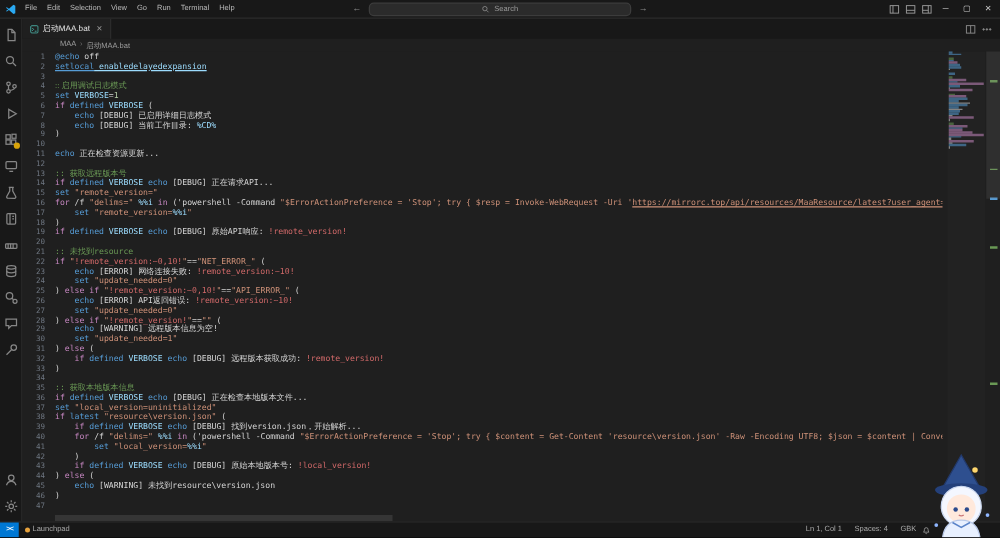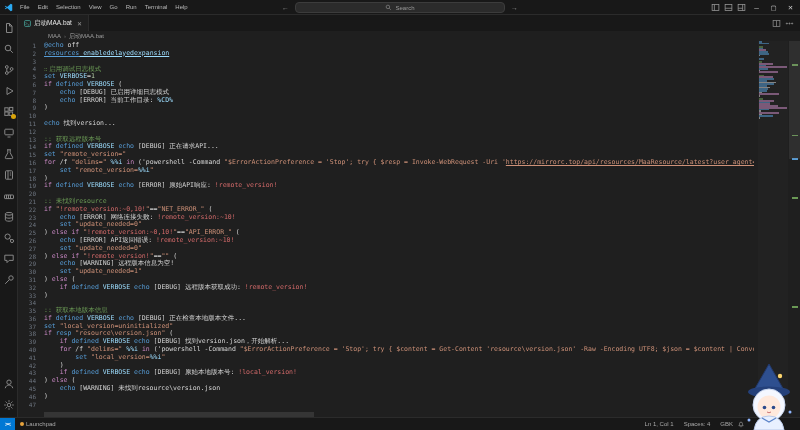--- a/index.html
+++ b/index.html
@@ -259,21 +259,21 @@
         </div>
 
       <div class="code-area">
         <div class="lines" id="code-lines">
             <div class="ln-row">
               <span class="ln-num">1</span>
               <span class="ln-code"><span style="color: rgb(86, 156, 214); margin-top: 36px;">@echo</span><span style="color: rgb(212, 212, 212);"> off</span></span>
             </div>
             <div class="ln-row">
               <span class="ln-num">2</span>
-              <span class="ln-code"><span style="color: rgb(86, 156, 214); text-decoration: underline;">resources</span><span style="color: rgb(156, 220, 254); text-decoration: underline;"> enabledelayedexpansion</span></span>
+              <span class="ln-code"><span style="color: rgb(86, 156, 214); text-decoration: underline;">setlocal</span><span style="color: rgb(156, 220, 254); text-decoration: underline;"> enabledelayedexpansion</span></span>
             </div>
             <div class="ln-row">
               <span class="ln-num">3</span>
               <span class="ln-code"></span>
             </div>
             <div class="ln-row">
               <span class="ln-num">4</span>
               <span class="ln-code"><span style="color: rgb(106, 153, 85); font-family: Liberation Serif, serif;">:: 启用调试日志模式</span></span>
             </div>
             <div class="ln-row">
@@ -283,33 +283,33 @@
             <div class="ln-row">
               <span class="ln-num">6</span>
               <span class="ln-code"><span style="color: rgb(197, 134, 192);">if</span><span style="color: rgb(86, 156, 214);"> defined</span><span style="color: rgb(156, 220, 254);"> VERBOSE</span><span style="color: rgb(212, 212, 212);"> (</span></span>
             </div>
             <div class="ln-row">
               <span class="ln-num">7</span>
               <span class="ln-code"><span style="color: rgb(212, 212, 212);">    </span><span style="color: rgb(86, 156, 214);">echo</span><span style="color: rgb(212, 212, 212);"> [DEBUG] 已启用详细日志模式</span></span>
             </div>
             <div class="ln-row">
               <span class="ln-num">8</span>
-              <span class="ln-code"><span style="color: rgb(212, 212, 212);">    </span><span style="color: rgb(86, 156, 214);">echo</span><span style="color: rgb(212, 212, 212);"> [ERROR] 当前工作目录: </span><span style="color: rgb(156, 220, 254);">%CD%</span></span>
+              <span class="ln-code"><span style="color: rgb(212, 212, 212);">    </span><span style="color: rgb(86, 156, 214);">echo</span><span style="color: rgb(212, 212, 212);"> [DEBUG] 当前工作目录: </span><span style="color: rgb(156, 220, 254);">%CD%</span></span>
             </div>
             <div class="ln-row">
               <span class="ln-num">9</span>
               <span class="ln-code"><span style="color: rgb(212, 212, 212);">)</span></span>
             </div>
             <div class="ln-row">
               <span class="ln-num">10</span>
               <span class="ln-code"></span>
             </div>
             <div class="ln-row">
               <span class="ln-num">11</span>
-              <span class="ln-code"><span style="color: rgb(86, 156, 214);">echo</span><span style="color: rgb(212, 212, 212);"> 找到version...</span></span>
+              <span class="ln-code"><span style="color: rgb(86, 156, 214);">echo</span><span style="color: rgb(212, 212, 212);"> 正在检查资源更新...</span></span>
             </div>
             <div class="ln-row">
               <span class="ln-num">12</span>
               <span class="ln-code"></span>
             </div>
             <div class="ln-row">
               <span class="ln-num">13</span>
               <span class="ln-code"><span style="color: rgb(106, 153, 85);">:: 获取远程版本号</span></span>
             </div>
             <div class="ln-row">
@@ -327,21 +327,21 @@
             <div class="ln-row">
               <span class="ln-num">17</span>
               <span class="ln-code"><span style="color: rgb(212, 212, 212);">    </span><span style="color: rgb(86, 156, 214);">set</span><span style="color: rgb(206, 145, 120);"> "remote_version=</span><span style="color: rgb(156, 220, 254);">%%i</span><span style="color: rgb(206, 145, 120);">"</span></span>
             </div>
             <div class="ln-row">
               <span class="ln-num">18</span>
               <span class="ln-code"><span style="color: rgb(212, 212, 212);">)</span></span>
             </div>
             <div class="ln-row">
               <span class="ln-num">19</span>
-              <span class="ln-code"><span style="color: rgb(197, 134, 192);">if</span><span style="color: rgb(86, 156, 214);"> defined</span><span style="color: rgb(156, 220, 254);"> VERBOSE </span><span style="color: rgb(86, 156, 214);">echo</span><span style="color: rgb(212, 212, 212);"> [ERROR] 原始API响应: </span><span style="color: rgb(209, 105, 105);">!remote_version!</span></span>
+              <span class="ln-code"><span style="color: rgb(197, 134, 192);">if</span><span style="color: rgb(86, 156, 214);"> defined</span><span style="color: rgb(156, 220, 254);"> VERBOSE </span><span style="color: rgb(86, 156, 214);">echo</span><span style="color: rgb(212, 212, 212);"> [DEBUG] 原始API响应: </span><span style="color: rgb(209, 105, 105);">!remote_version!</span></span>
             </div>
             <div class="ln-row">
               <span class="ln-num">20</span>
               <span class="ln-code"></span>
             </div>
             <div class="ln-row">
               <span class="ln-num">21</span>
               <span class="ln-code"><span style="color: rgb(106, 153, 85);">:: 未找到resource</span></span>
             </div>
             <div class="ln-row">
@@ -403,21 +403,21 @@
             <div class="ln-row">
               <span class="ln-num">36</span>
               <span class="ln-code"><span style="color: rgb(197, 134, 192);">if</span><span style="color: rgb(86, 156, 214);"> defined</span><span style="color: rgb(156, 220, 254);"> VERBOSE </span><span style="color: rgb(86, 156, 214);">echo</span><span style="color: rgb(212, 212, 212);"> [DEBUG] 正在检查本地版本文件...</span></span>
             </div>
             <div class="ln-row">
               <span class="ln-num">37</span>
               <span class="ln-code"><span style="color: rgb(86, 156, 214);">set</span><span style="color: rgb(206, 145, 120);"> "local_version=uninitialized"</span></span>
             </div>
             <div class="ln-row">
               <span class="ln-num">38</span>
-              <span class="ln-code"><span style="color: rgb(197, 134, 192);">if</span><span style="color: rgb(86, 156, 214);"> resp</span><span style="color: rgb(206, 145, 120);"> "resource\version.json"</span><span style="color: rgb(212, 212, 212);"> (</span></span>
+              <span class="ln-code"><span style="color: rgb(197, 134, 192);">if</span><span style="color: rgb(86, 156, 214);"> latest</span><span style="color: rgb(206, 145, 120);"> "resource\version.json"</span><span style="color: rgb(212, 212, 212);"> (</span></span>
             </div>
             <div class="ln-row">
               <span class="ln-num">39</span>
               <span class="ln-code"><span style="color: rgb(212, 212, 212);">    </span><span style="color: rgb(197, 134, 192);">if</span><span style="color: rgb(86, 156, 214);"> defined</span><span style="color: rgb(156, 220, 254);"> VERBOSE </span><span style="color: rgb(86, 156, 214);">echo</span><span style="color: rgb(212, 212, 212);"> [DEBUG] 找到version.json，开始解析...</span></span>
             </div>
             <div class="ln-row">
               <span class="ln-num">40</span>
               <span class="ln-code"><span style="color: rgb(212, 212, 212);">    </span><span style="color: rgb(197, 134, 192);">for</span><span style="color: rgb(212, 212, 212);"> /f </span><span style="color: rgb(206, 145, 120);">"delims="</span><span style="color: rgb(212, 212, 212);"> </span><span style="color: rgb(156, 220, 254);">%%i</span><span style="color: rgb(197, 134, 192);"> in</span><span style="color: rgb(212, 212, 212);"> ('powershell -Command </span><span style="color: rgb(206, 145, 120);">"$ErrorActionPreference = 'Stop'; try { $content = Get-Content 'resource\version.json' -Raw -Encoding UTF8; $json = $content | ConvertFrom-Json; if (-not $json.PSObject.Properties['version']) { throw 'no version' }; Write-Output $json.version } catch { Write-Output ('PARSE_ERROR_' + $_.Exception.Message) }"</span></span>
             </div>
             <div class="ln-row">

